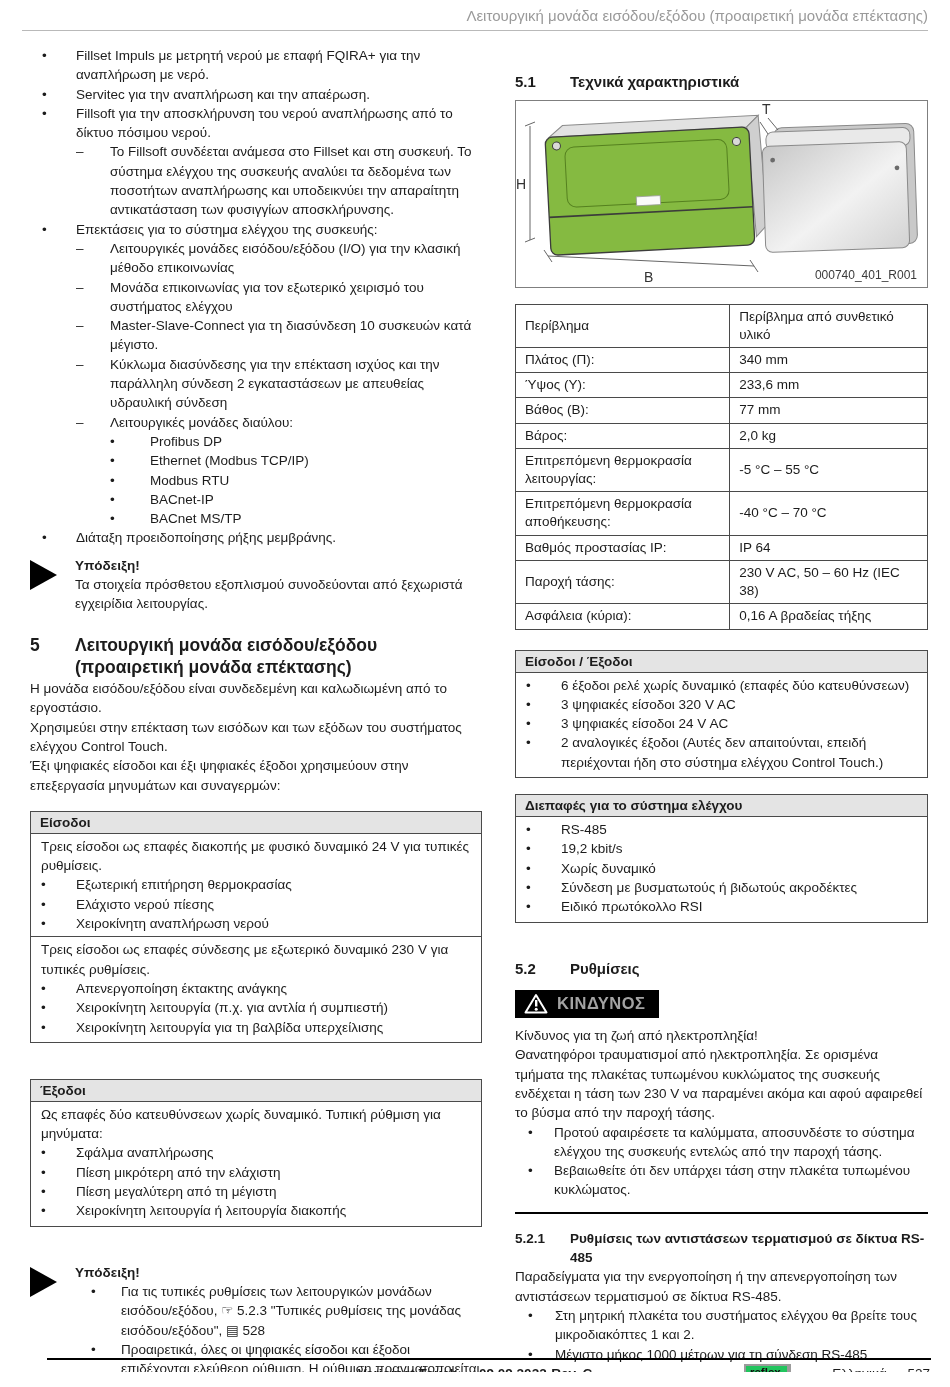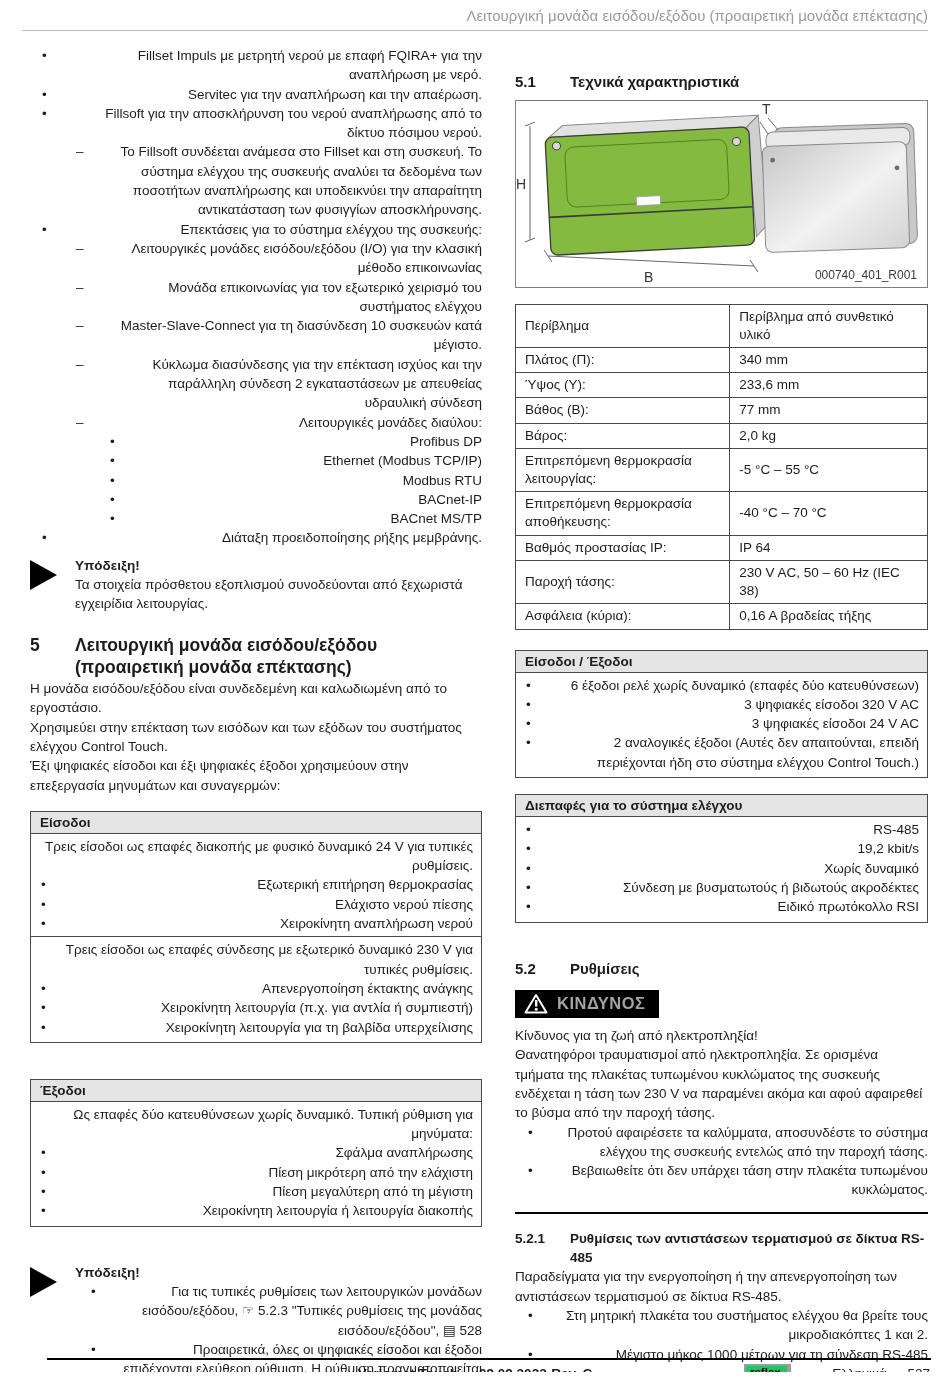--- a/index.html
+++ b/index.html
@@ -19,21 +19,21 @@
   .header-rule{position:absolute;top:30px;left:22px;right:22px;height:1px;background:#b9b9b9;}
   
   .col-left{position:absolute;left:30px;top:46px;width:452px;}
   .col-right{position:absolute;left:515px;top:72px;width:413px;}
   
   .bodytext{font-size:13.5px;line-height:1.43;}
   p.bodytext{margin:0;}
   
   .li{display:flex;font-size:13.5px;line-height:1.43;}
   .li .mk{flex:0 0 auto;}
-  .li .tx{flex:1 1 auto;text-align:right;}
+  .li .tx{flex:1 1 auto;}
   .li.lvl1{padding-left:12px;}  .li.lvl1 .mk{width:34px;}
   .li.lvl2{padding-left:46px;}  .li.lvl2 .mk{width:34px;}
   .li.lvl3{padding-left:80px;}  .li.lvl3 .mk{width:40px;}
   
   .note{display:flex;margin-top:8px;}
   .note-icon{flex:0 0 auto;width:0;height:0;margin-top:4px;
     border-top:15px solid transparent;border-bottom:15px solid transparent;border-left:27px solid #000;}
   .note-body{margin-left:18px;flex:1;}
   .note-title{font-weight:bold;font-size:13.5px;line-height:1.43;}
   .note .li{padding-left:16px;} .note .li .mk{width:30px;}

